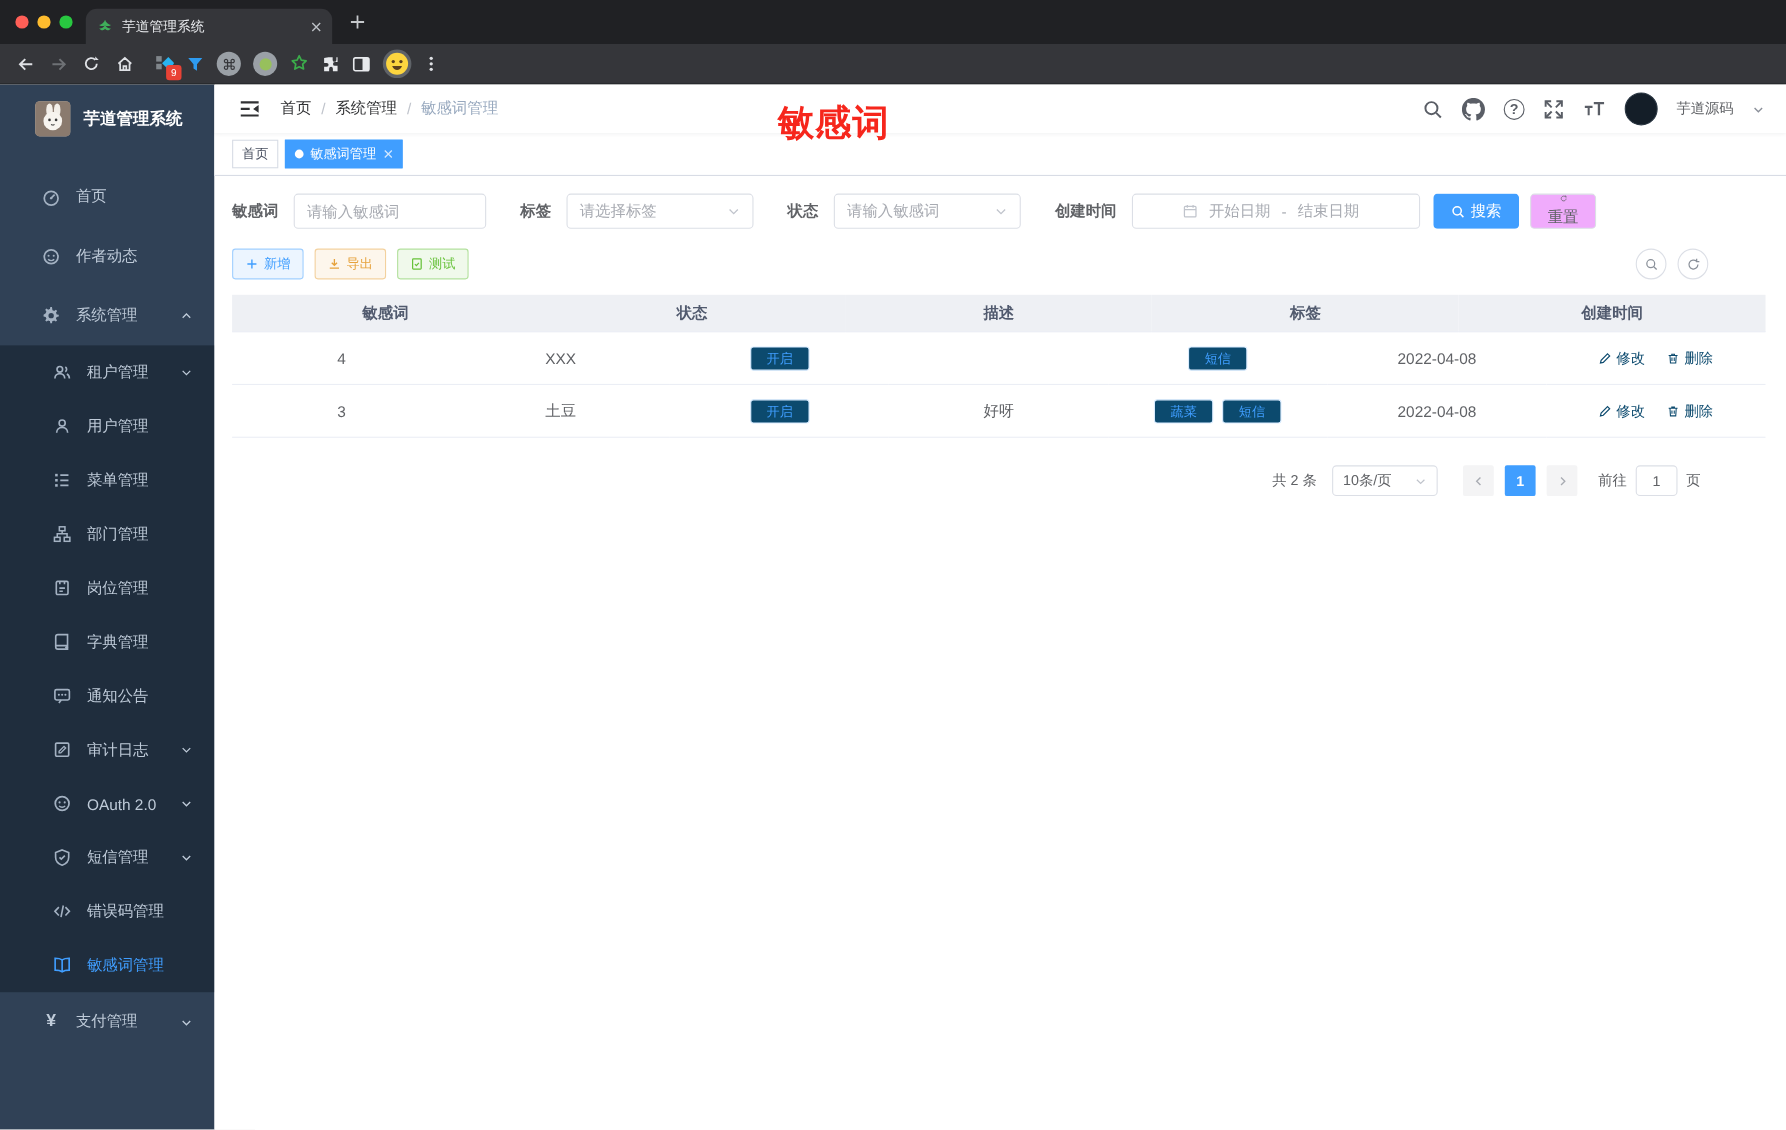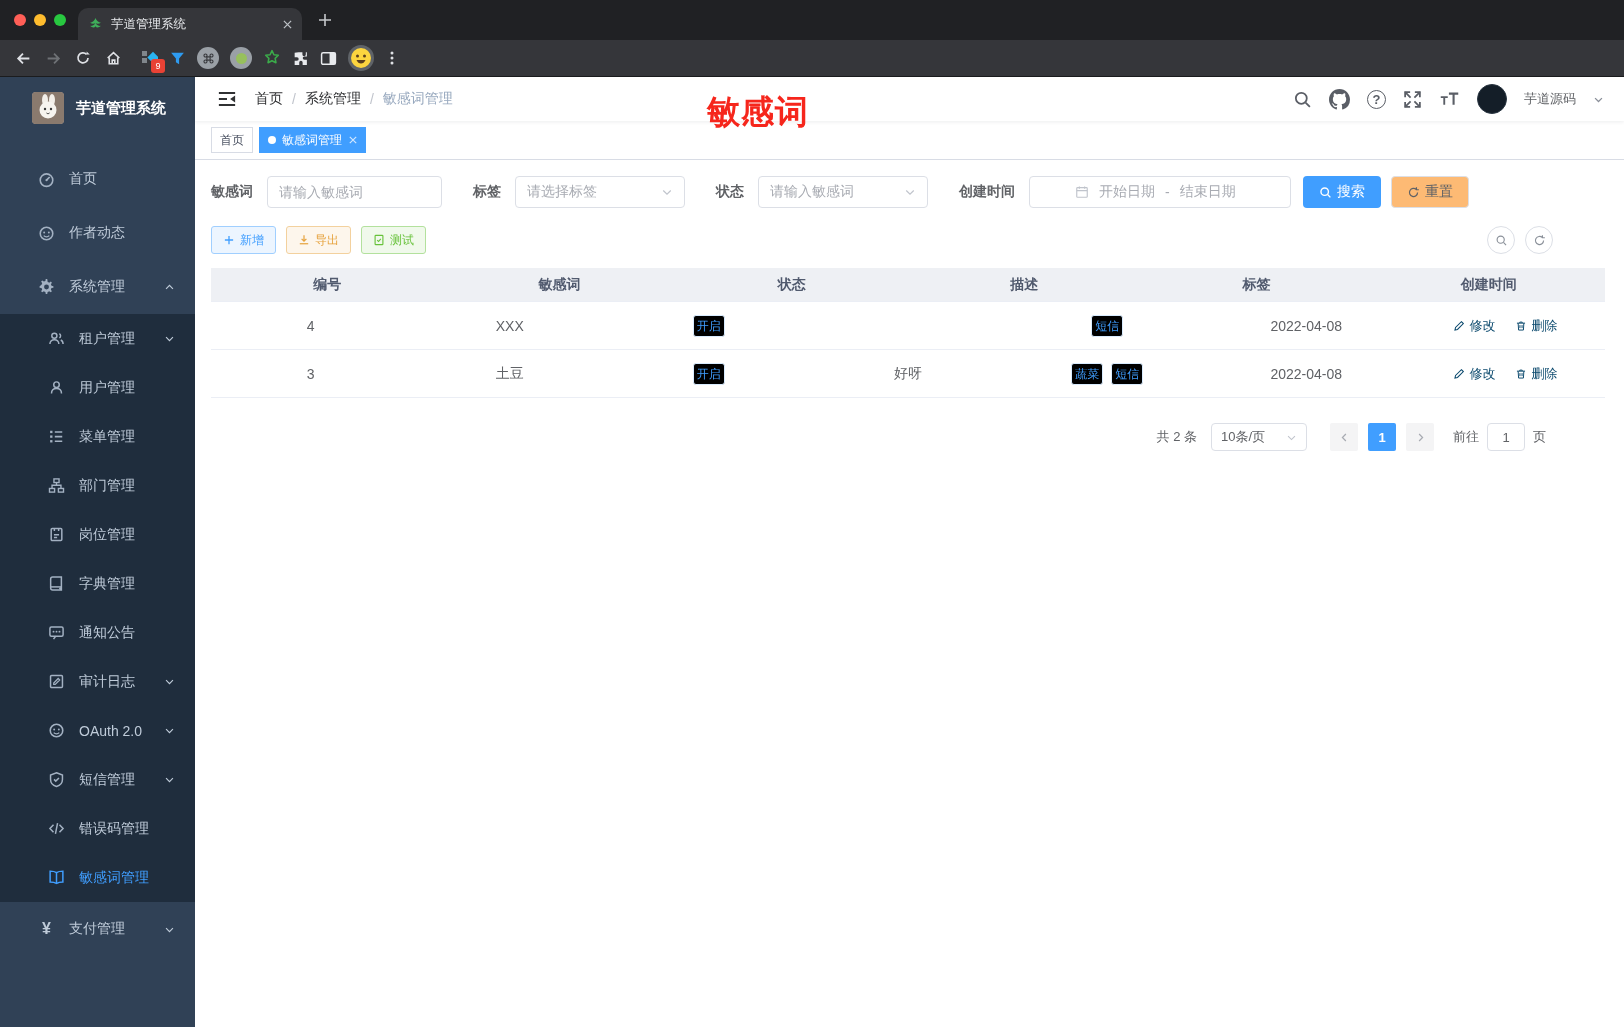--- a/index.html
+++ b/index.html
@@ -84,38 +84,38 @@
           align-items:center; padding:0 11px; font-size:14px; color:#a8abb2; }
   .fbox input { border:none; outline:none; width:100%; font-size:14px; color:#606266; background:transparent; font-family:inherit; }
   .fbox input::placeholder { color:#a8abb2; }
   .w175 { width:175px; } .w170 { width:170px; } .w230 { width:262px;padding-left:45px; }
   .selchev { margin-left:auto; color:#c0c4cc; }
   .dateph { color:#a8abb2; margin:0 10px; }
   .datesep { color:#a8abb2; }
   .btn { height:32px; border-radius:4px; display:inline-flex; align-items:center; font-size:14px;
          padding:0 15px; cursor:pointer; gap:5px; border:1px solid transparent; }
   .btn.search { background:#409eff; color:#fff; margin-right:10px; }
-  .btn.reset { background:#fdba74; color:#606266; border-color:#dcdfe6; }
+  .btn.reset { background:#f0abfc; color:#606266; border-color:#dcdfe6;flex-direction:column; }
 
   .actions { display:flex; align-items:center; margin-top:18px; position:relative; }
   .abtn { height:28px; border-radius:3px; display:inline-flex; align-items:center; padding:0 11px;
           font-size:12px; gap:5px; margin-right:10px; border:1px solid; cursor:pointer; }
   .abtn.add { background:#ecf5ff; border-color:#a0cfff; color:#409eff; }
   .abtn.export { background:#fdf6ec; border-color:#f3d19e; color:#e6a23c; }
   .abtn.test { background:#f0f9eb; border-color:#b3e19d; color:#67c23a; }
   .circles { position:absolute; right:71px; top:0; display:flex; gap:10px; }
   .cbtn { width:28px; height:28px; border:1px solid #dcdfe6; border-radius:50%; background:#fff;
           display:flex; align-items:center; justify-content:center; color:#8a9099; cursor:pointer; }
 
   .table { width:1394px; margin-top:14px; font-size:14px; color:#606266; }
   .tr { display:flex; }
   .td { flex:1; display:flex; align-items:center; justify-content:center; height:48px;
         border-bottom:1px solid #ebeef5; gap:8px; }
   .tr.head .td { height:34px; background:#eef0f4; font-weight:700; color:#515a6e; border-bottom:1px solid #ebeef5; }
-  .eltag { height:22px; line-height:20px; padding:0 3px; background:#000000; border:1px solid #d9ecff;
+  .eltag { height:22px; line-height:20px; padding:0 14px; background:#0c4a6e; border:1px solid #d9ecff;
            border-radius:3px; color:#409eff; font-size:12px; display:inline-flex; align-items:center; }
   .oplink { color:#0c4a6e; font-size:13px; display:inline-flex; align-items:center; gap:4px; cursor:pointer; }
   .oplink + .oplink { margin-left:12px; }
 
   .pagination { display:flex; align-items:center; justify-content:flex-end; margin:25px 78px 0 0;
                 font-size:13px; color:#606266; }
   .ptotal { margin-right:14px; }
   .psel { width:96px; height:28px; border:1px solid #dcdfe6; border-radius:4px; display:flex;
           align-items:center; padding:0 9px; color:#606266; margin-right:18px; cursor:pointer; }
   .pbtn { width:28px; height:28px; background:#f4f4f5; border-radius:2px; display:flex; align-items:center;
@@ -536,21 +536,20 @@
             <span class="cbtn">
               <svg width="13" height="13" viewBox="0 0 16 16">
                   <path d="M13 8a5 5 0 1 1-1.5-3.6M11.6 1.6v3h3" stroke="currentColor" stroke-width="1.4" fill="none"></path>
                 </svg>
             </span>
           </span>
         </div>
 
         <div class="table">
           <div class="tr head">
-            <span class="td">编号</span>
             <span class="td">敏感词</span>
             <span class="td">状态</span>
             <span class="td">描述</span>
             <span class="td">标签</span>
             <span class="td">创建时间</span>
           </div>
           <div class="tr">
             <span class="td">4</span>
             <span class="td">XXX</span>
             <span class="td">

